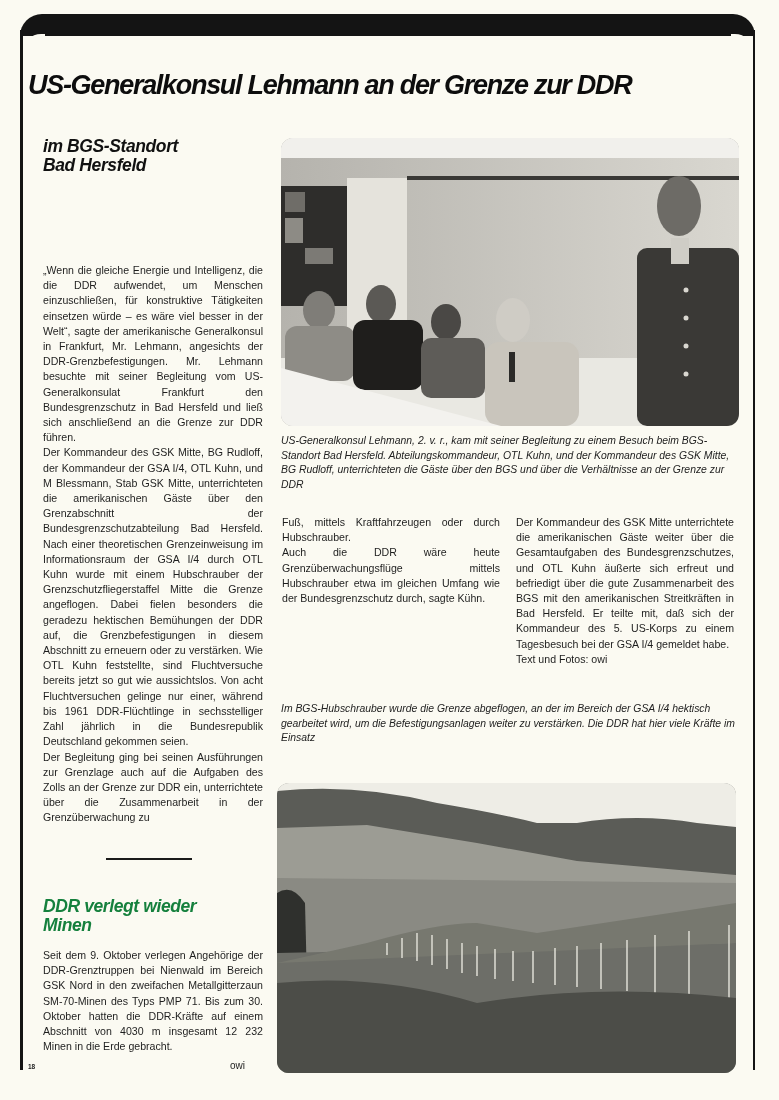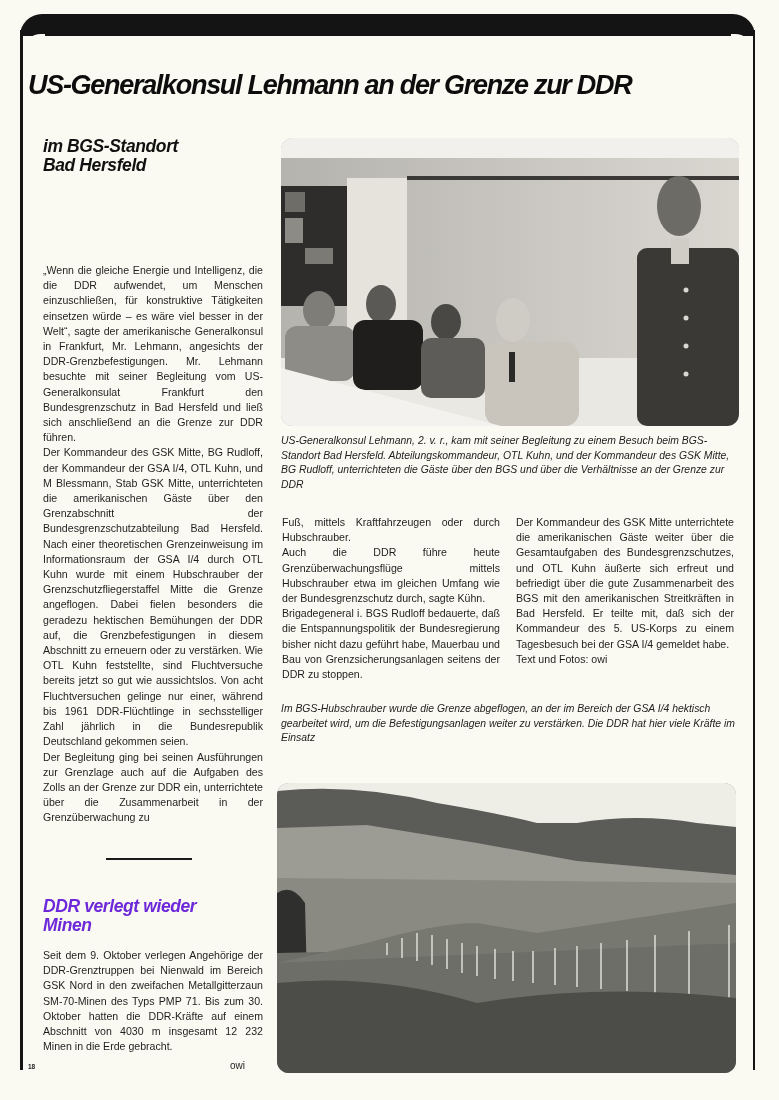--- a/index.html
+++ b/index.html
@@ -54,21 +54,21 @@
   }
   .signature { }
 
   .separator {
     position: absolute; left: 106px; top: 858px; width: 86px; height: 2px; background: #1a1a1a;
   }
 
   .subhead-2 {
     position: absolute; left: 43px; top: 897px; width: 220px;
     font-weight: 700; font-style: italic; font-size: 17.5px; line-height: 19px;
-    letter-spacing: -0.4px; color: #6d28d9;
+    letter-spacing: -0.4px; color: #15803d;
   }
   #col-mines {
     position: absolute; left: 43px; top: 948px; width: 220px;
   }
   .owi-left {
     position: absolute; left: 230px; top: 1060px; font-size: 10px; color: #1e1e1e;
   }
   .page-number {
     position: absolute; left: 28px; top: 1063px; font-size: 6.5px; font-weight: 700; color: #222;
   }
@@ -145,22 +145,21 @@
     <circle cx="405" cy="236" r="2.5" fill="#d9d7d0"></circle>
 
     <path d="M0 230 L220 288 L0 288 Z" fill="#f3f2ee"></path>
   </svg>
 </div>
 
 <p id="caption-1" class="caption">US-Generalkonsul Lehmann, 2. v. r., kam mit seiner Begleitung zu einem Besuch beim BGS-Standort Bad Hersfeld. Abteilungskommandeur, OTL Kuhn, und der Kommandeur des GSK Mitte, BG Rudloff, unterrichteten die Gäste über den BGS und über die Verhältnisse an der Grenze zur DDR</p>
 
 <div id="col-mid" class="body-col">
   <p>Fuß, mittels Kraftfahrzeugen oder durch Hubschrauber.</p>
-  <p>Auch die DDR führe heute Grenzüberwachungsflüge mittels Hubschrauber etwa im gleichen Umfang wie der Bundesgrenzschutz durch, sagte Kühn.</p>
-  <p>Brigadegeneral i. BGS Rudloff bedauerte, daß die Entspannungspolitik der Bundesregierung bisher nicht dazu geführt habe, Mauerbau und Bau von Grenzsicherungsanlagen seitens der DDR zu stoppen.</p>
+  <p>Auch die DDR wäre heute Grenzüberwachungsflüge mittels Hubschrauber etwa im gleichen Umfang wie der Bundesgrenzschutz durch, sagte Kühn.</p>
 </div>
 
 <div id="col-right" class="body-col">
   <p>Der Kommandeur des GSK Mitte unterrichtete die amerikanischen Gäste weiter über die Gesamtaufgaben des Bundesgrenzschutzes, und OTL Kuhn äußerte sich erfreut und befriedigt über die gute Zusammenarbeit des BGS mit den amerikanischen Streitkräften in Bad Hersfeld. Er teilte mit, daß sich der Kommandeur des 5. US-Korps zu einem Tagesbesuch bei der GSA I/4 gemeldet habe.</p>
   <p class="signature">Text und Fotos: owi</p>
 </div>
 
 <p id="caption-2" class="caption">Im BGS-Hubschrauber wurde die Grenze abgeflogen, an der im Bereich der GSA I/4 hektisch gearbeitet wird, um die Befestigungsanlagen weiter zu verstärken. Die DDR hat hier viele Kräfte im Einsatz</p>
 
 <div id="photo-border" class="photo">

